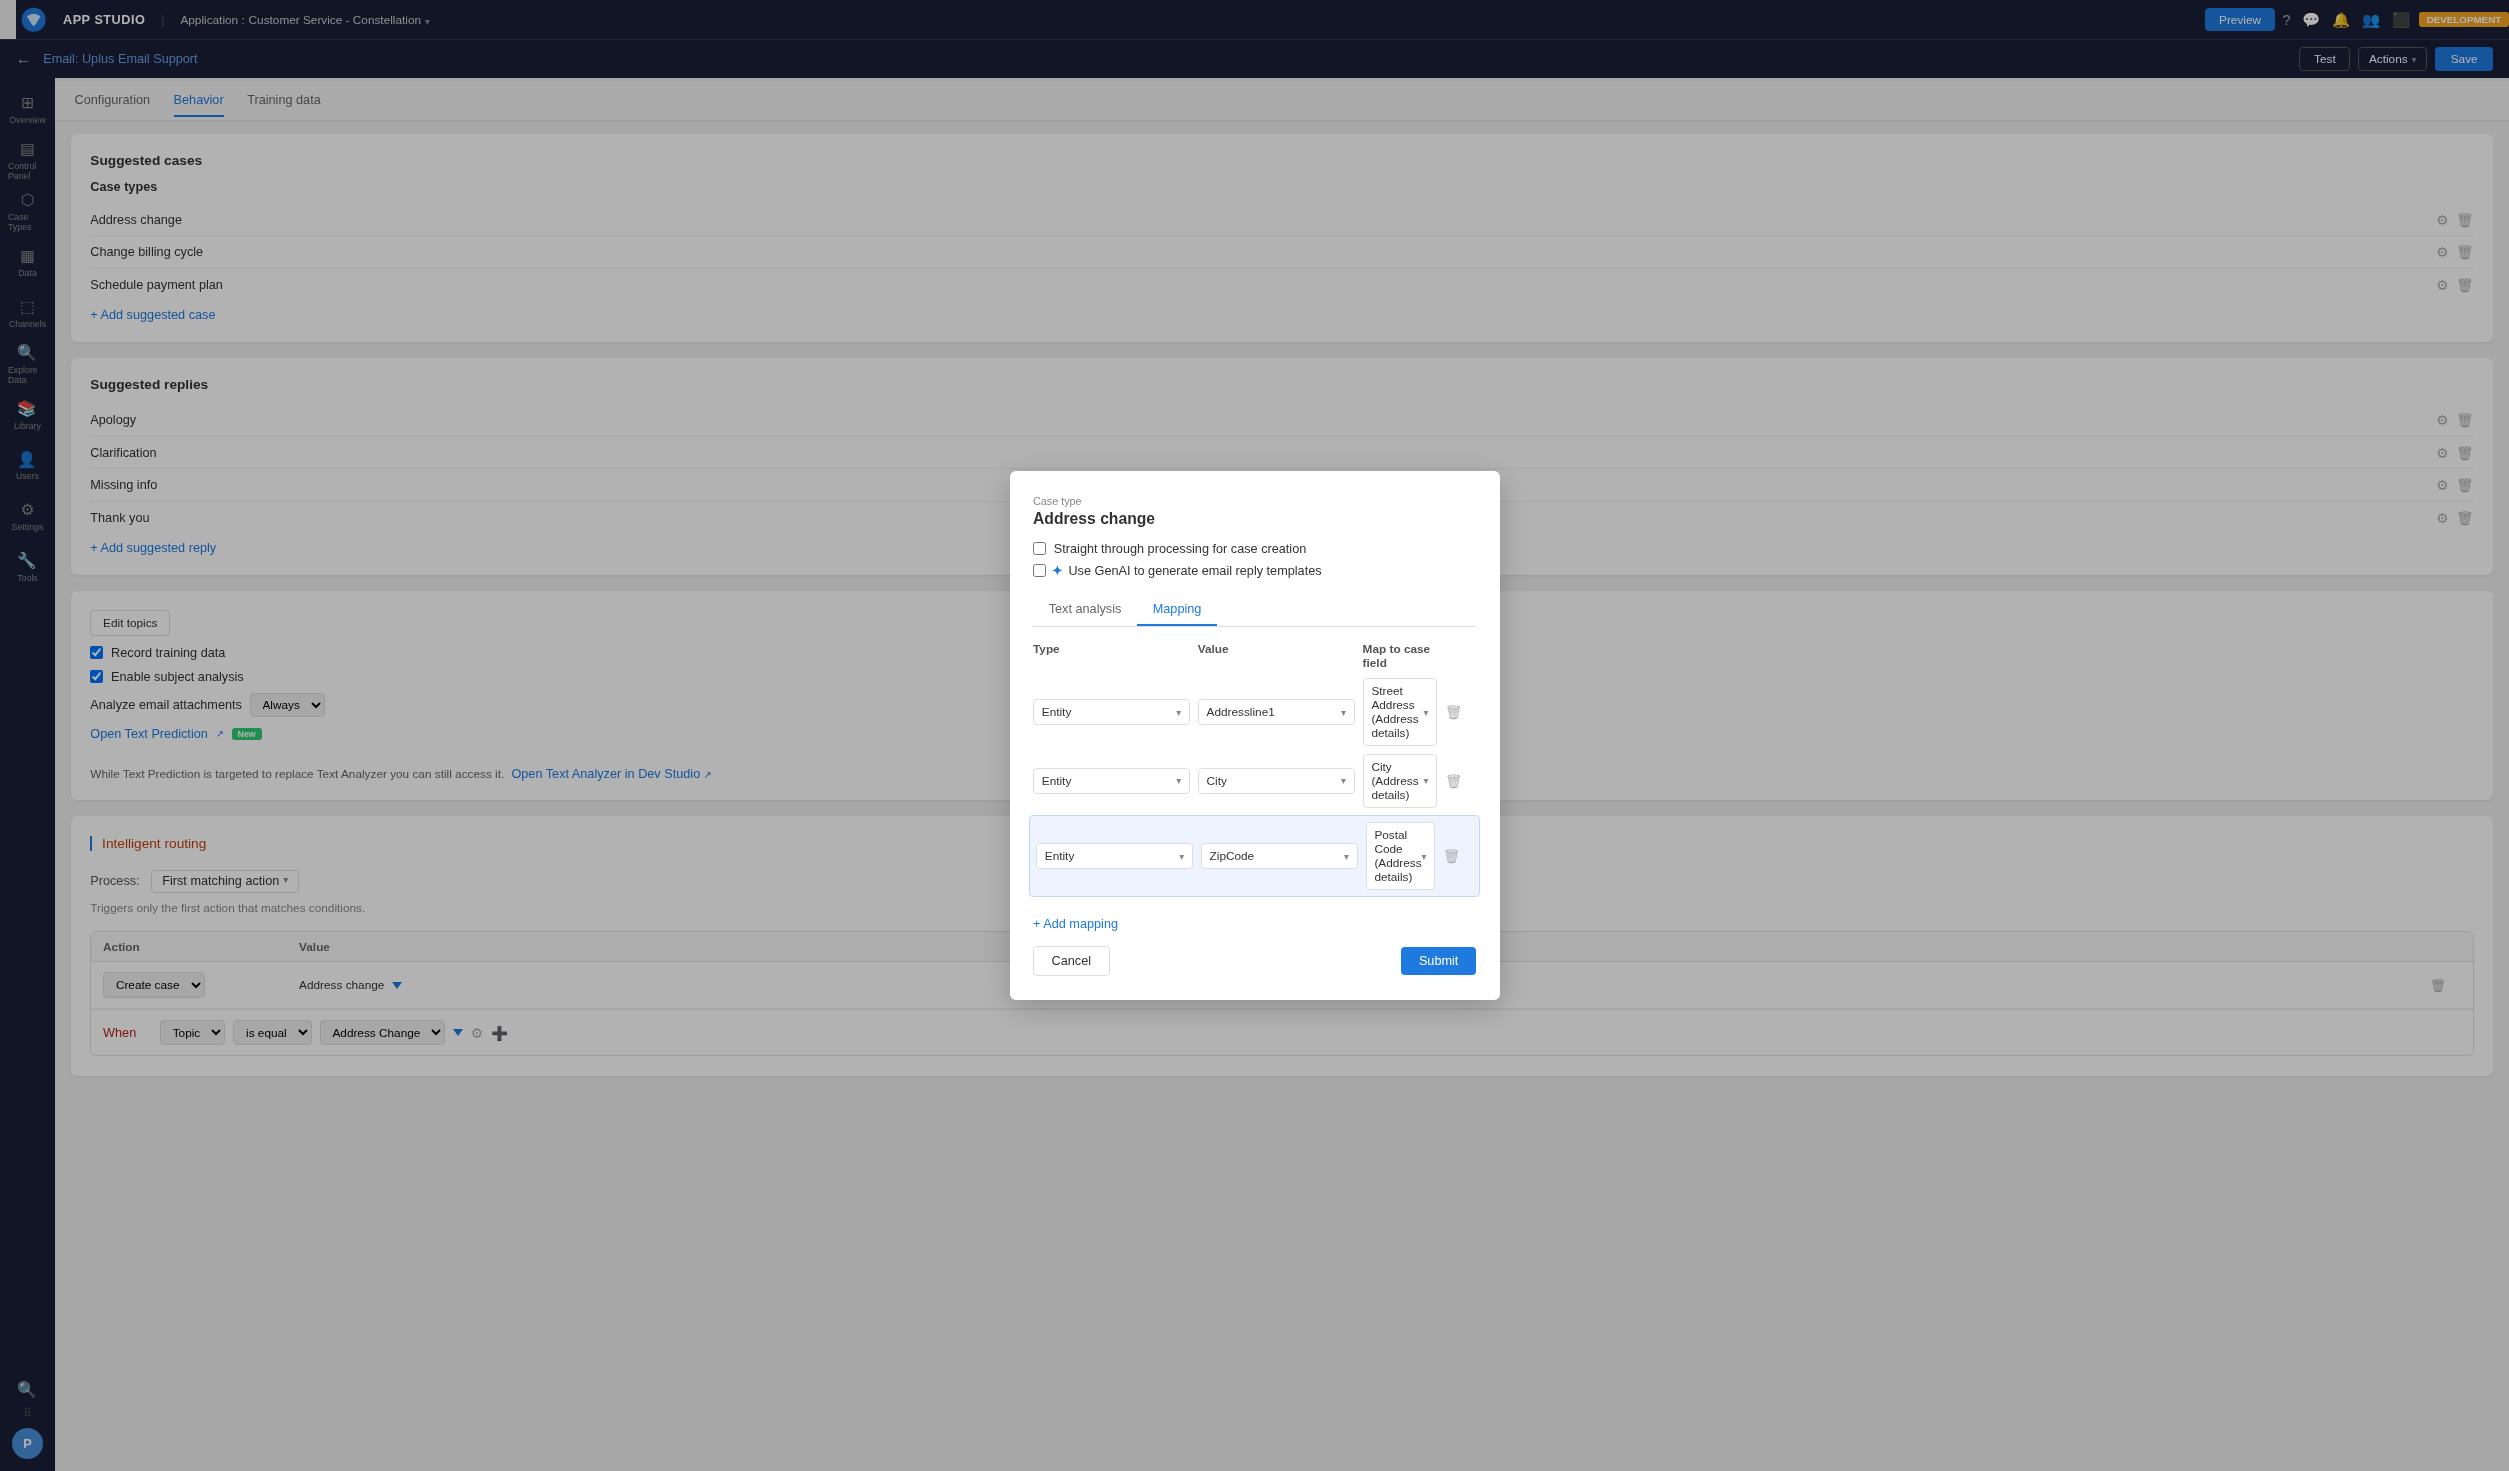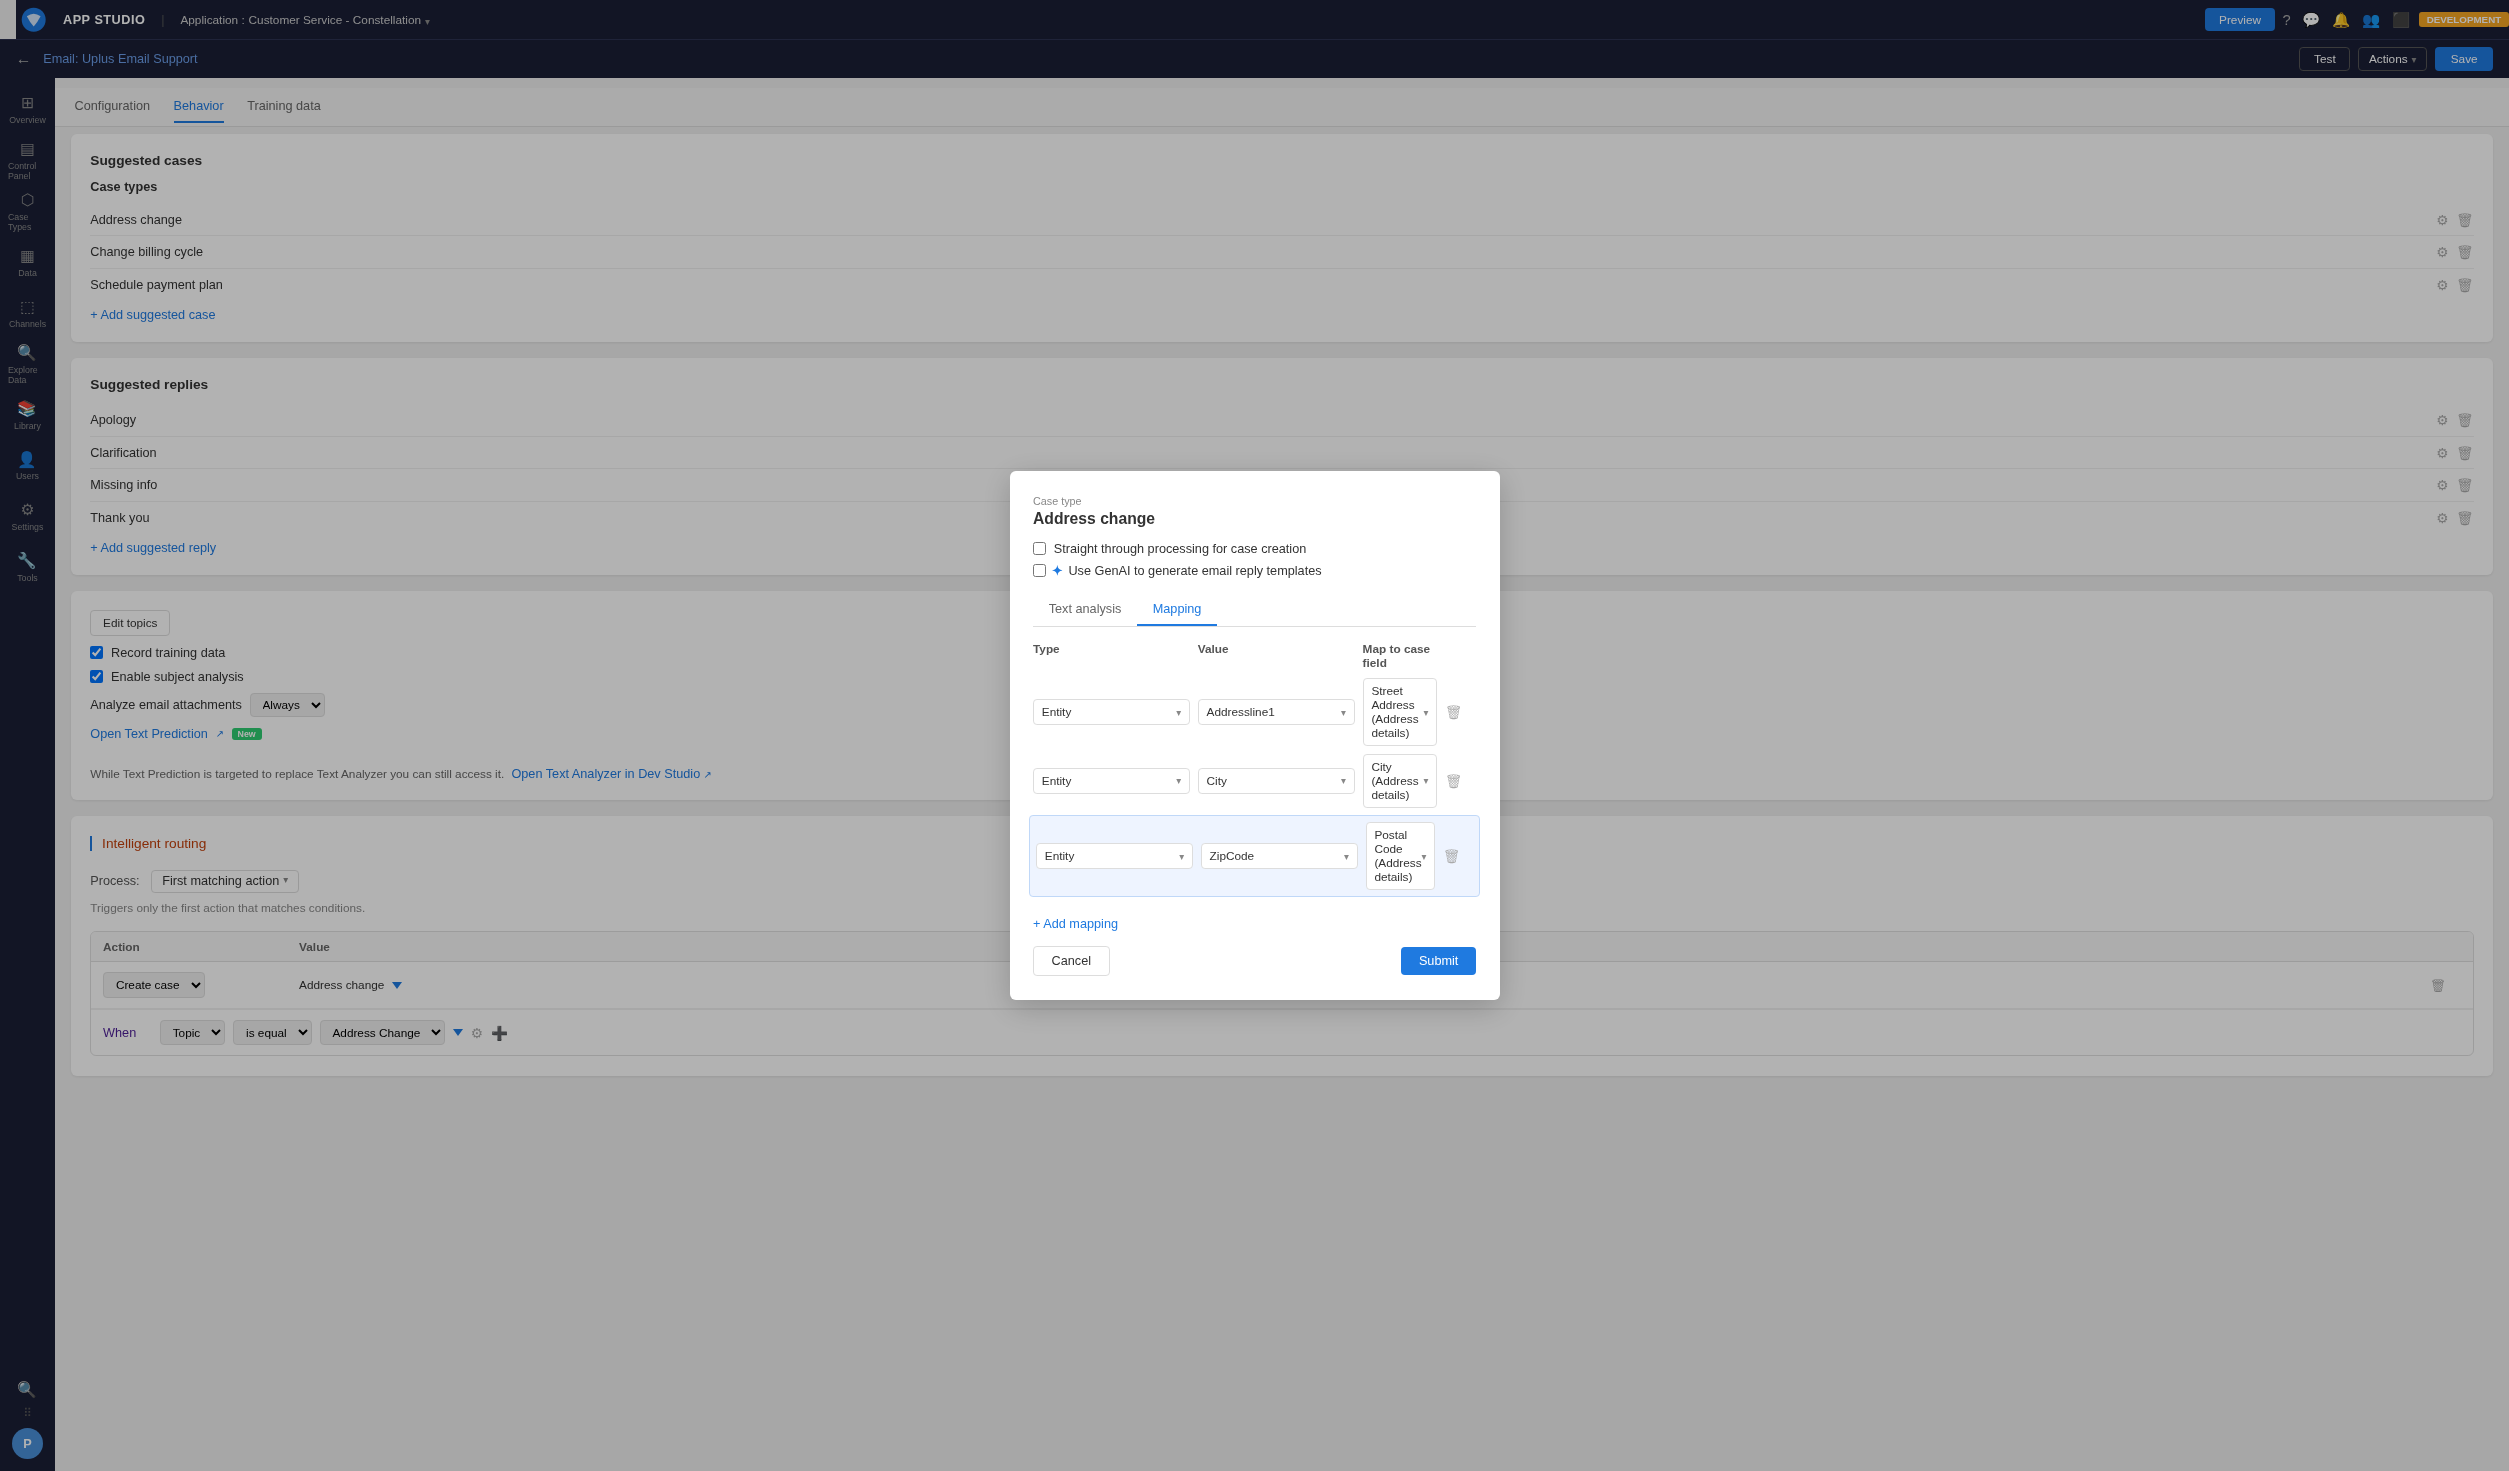--- a/index.html
+++ b/index.html
@@ -43,21 +43,21 @@
     .sidebar-item {
       width: 47px; height: 47px; display: flex; flex-direction: column; align-items: center;
       justify-content: center; color: #888; font-size: 8.8px; gap: 2.9px; cursor: pointer;
       border-radius: 5.9px; padding: 3.9px;
     }
     .sidebar-item .icon { font-size: 15.7px; }
     .sidebar-bottom { margin-top: auto; display: flex; flex-direction: column; align-items: center; gap: 7.8px; padding-bottom: 11.8px; }
 
     
     .tabs-bar {
-      position: fixed; top: 88px; left: 55px; right: 0; height: 39px;
+      position: fixed; top: 82px; left: 55px; right: 0; height: 39px;
       background: #f5f5f5; border-bottom: 1px solid #ddd; display: flex; align-items: center;
       padding: 0 19.6px; gap: 23.5px; z-index: 98;
     }
     .tab { font-size: 12.7px; color: #666; cursor: pointer; padding: 7.8px 0; border-bottom: 2px solid transparent; }
     .tab.active { color: #1f7ae0; border-bottom: 2px solid #1f7ae0; font-weight: 500; }
 
     
     .main-content {
       position: fixed; top: 118px; left: 55px; right: 0; bottom: 0;
       overflow-y: auto; background: #f0f0f0; padding: 15.7px;
@@ -105,21 +105,21 @@
     .routing-title { font-size: 13.7px; font-weight: 400; color: #c2410c; margin-bottom: 19px; padding-left: 3.9px; border-left: 2.9px solid #1f7ae0; padding-left: 9.8px; }
     .process-row { display: flex; align-items: center; gap: 11.8px; margin-bottom: 7.8px; }
     .process-label { font-size: 12.7px; color: #555; font-weight: 500; }
     .process-select { border: 1px solid #ddd; border-radius: 3.9px; padding: 3.9px 9.8px; font-size: 12.7px; cursor: pointer; display: flex; align-items: flex-start; gap: 3.9px; }
     .hint-text { font-size: 11.8px; color: #888; margin-bottom: 15.7px; }
 
     .routing-table { border: 1px solid #e0e0e0; border-radius: 5.9px; overflow: hidden; }
     .routing-header { display: grid; grid-template-columns: 196px 1fr 31px; background: #f8f8f8; padding: 7.8px 11.8px; border-bottom: 1px solid #e0e0e0; font-size: 11.8px; font-weight: 600; color: #666; }
     .routing-row { display: grid; grid-template-columns: 196px 1fr 31px; padding: 9.8px 11.8px; border-bottom: 1px solid #f0f0f0; align-items: center; }
     .when-row { display: flex; align-items: center; gap: 7.8px; padding: 9.8px 11.8px; border-top: 1px solid #f0f0f0; }
-    .when-label { font-size: 12.7px; font-weight: 500; color: #4c1d95; width: 49px; }
+    .when-label { font-size: 12.7px; font-weight: 500; color: #b91c1c; width: 49px; }
     .routing-select { border: 1px solid #ddd; border-radius: 3.9px; padding: 3.9px 7.8px; font-size: 11.8px; cursor: pointer; }
 
     
     .modal-overlay {
       position: fixed; top: 0; left: 0; right: 0; bottom: 0;
       background: rgba(0,0,0,0.3); z-index: 200; display: flex; align-items: center; justify-content: center;
     }
     .modal {
       background: #fff; border-radius: 5.9px; width: 490px; box-shadow: 0 7.8px 31px rgba(0,0,0,0.2);
       padding: 23.5px;

